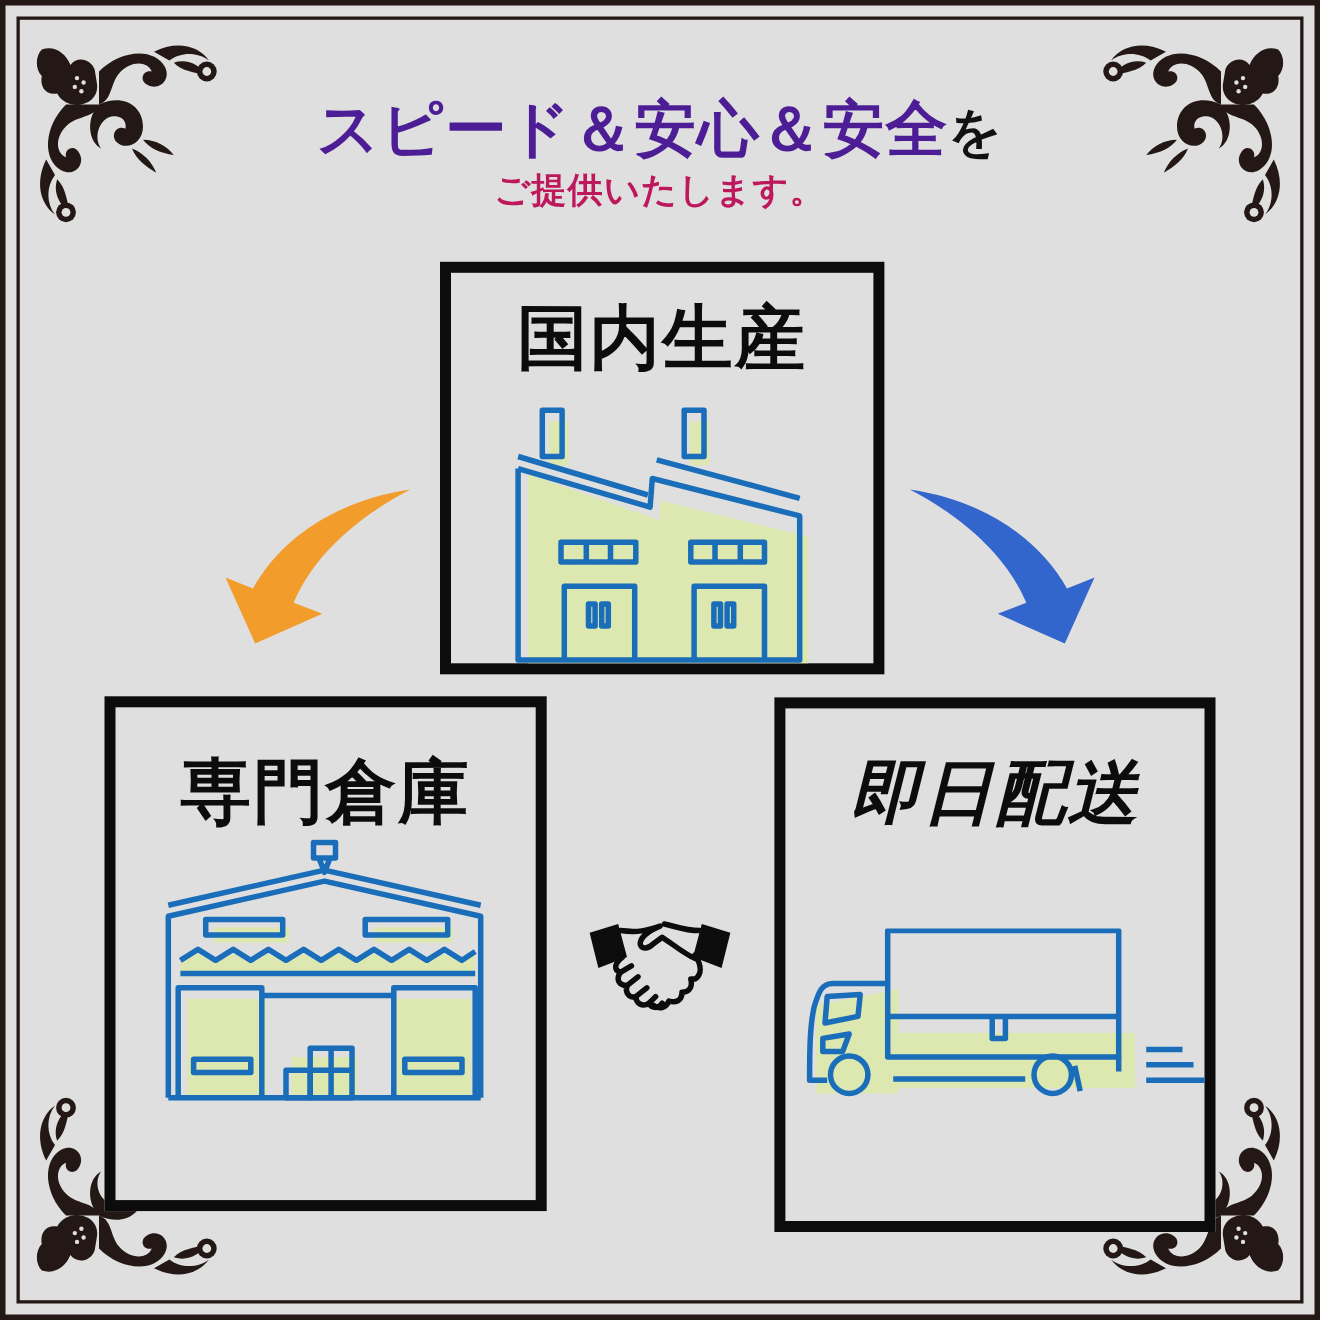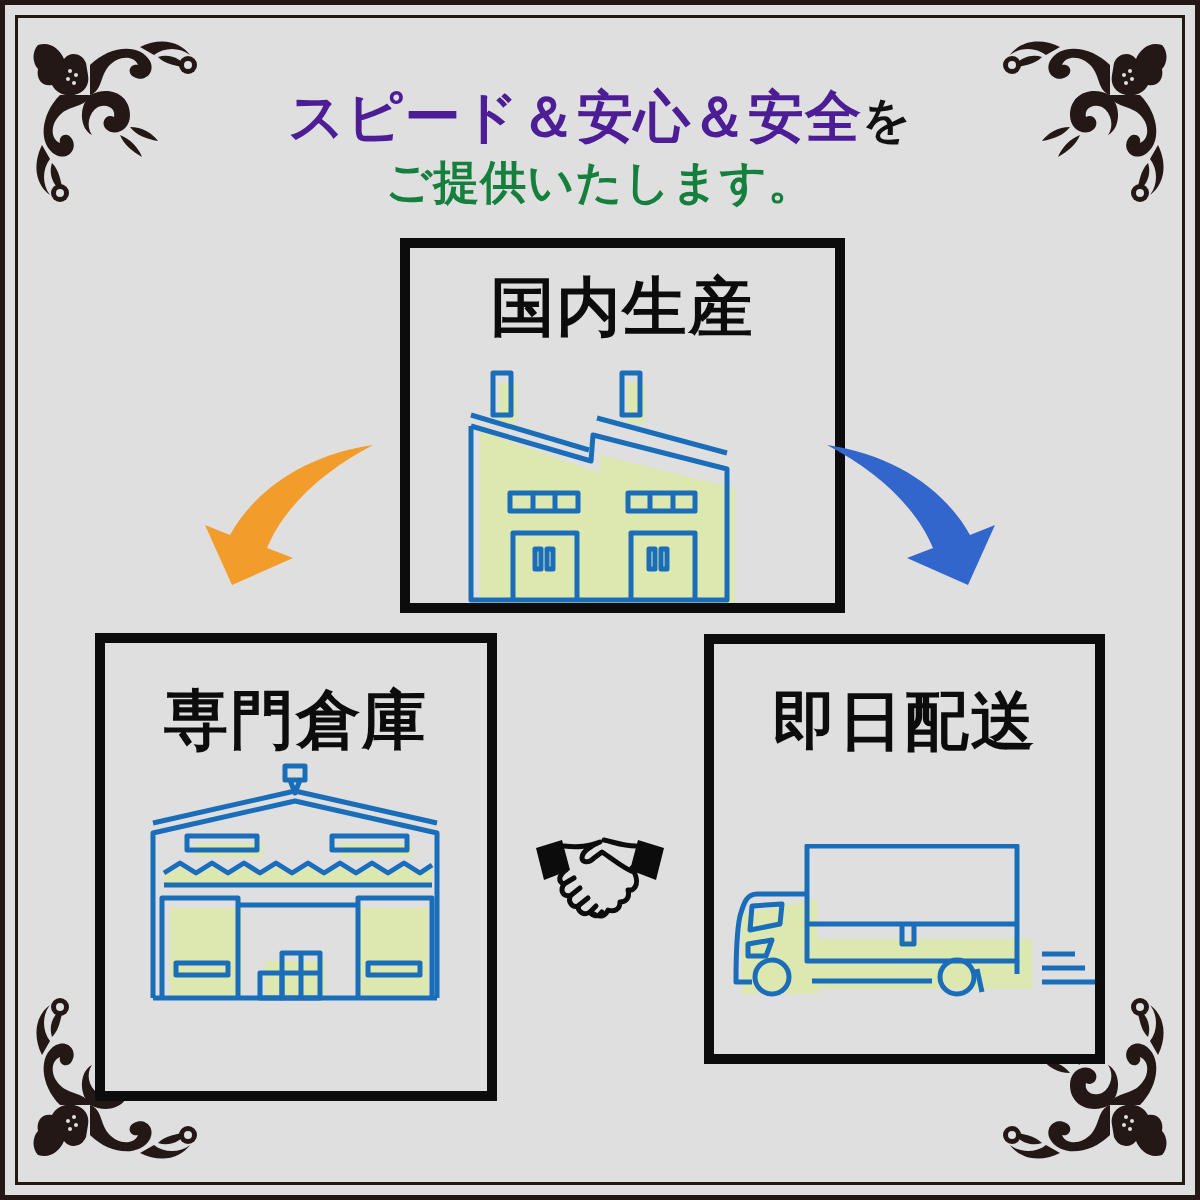--- a/index.html
+++ b/index.html
@@ -12,30 +12,30 @@
   .ornament { position:absolute; width:180px; height:180px; }
   .orn-tl { left:30px; top:35px; }
   .orn-tr { right:30px; top:35px; transform:scaleX(-1); }
   .orn-bl { left:30px; bottom:35px; transform:scaleY(-1); }
   .orn-br { right:30px; bottom:35px; transform:scale(-1,-1); }
 
   .headline { position:absolute; left:0; width:1200px; text-align:center; font-weight:bold; white-space:nowrap; }
   .hl1 { top:80px; font-size:56px; letter-spacing:1px; }
   .hl1 .red { color:#4c1d95; }
   .hl1 .blk { color:#111; font-size:48px; }
-  .hl2 { top:152px; font-size:46px; color:#15803d; letter-spacing:1px; padding-left:0px;text-align:center; }
+  .hl2 { top:152px; font-size:32px; color:#be185d; letter-spacing:1px; padding-left:0px;text-align:center; }
 
   .box { position:absolute; box-sizing:border-box; border:10px solid #0c0c0c; background:#dfdfdf; }
   .box-title { position:absolute; left:0; right:0; text-align:center; font-weight:bold; font-size:64px;
                color:#0c0c0c; letter-spacing:2px; }
-  .box-prod { left:400px; top:238px; width:445px; height:375px; }
+  .box-prod { left:400px; top:238px; width:404px; height:375px; }
   .box-prod .box-title { top:16px; }
   .box-ware { left:95px; top:633px; width:402px; height:468px; }
   .box-ware .box-title { top:34px; }
-  .box-deli { left:704px; top:634px; width:401px; height:430px; }
+  .box-deli { left:704px; top:634px; width:401px; height:486px;font-style:italic; }
   .box-deli .box-title { top:34px; }
 
   .illust { position:absolute; }
   .arrow { position:absolute; }
   .handshake { position:absolute; left:530px; top:828px; width:140px; height:95px; }
 </style>
 </head>
 <body>
 
 <div class="frame-outer"></div>

